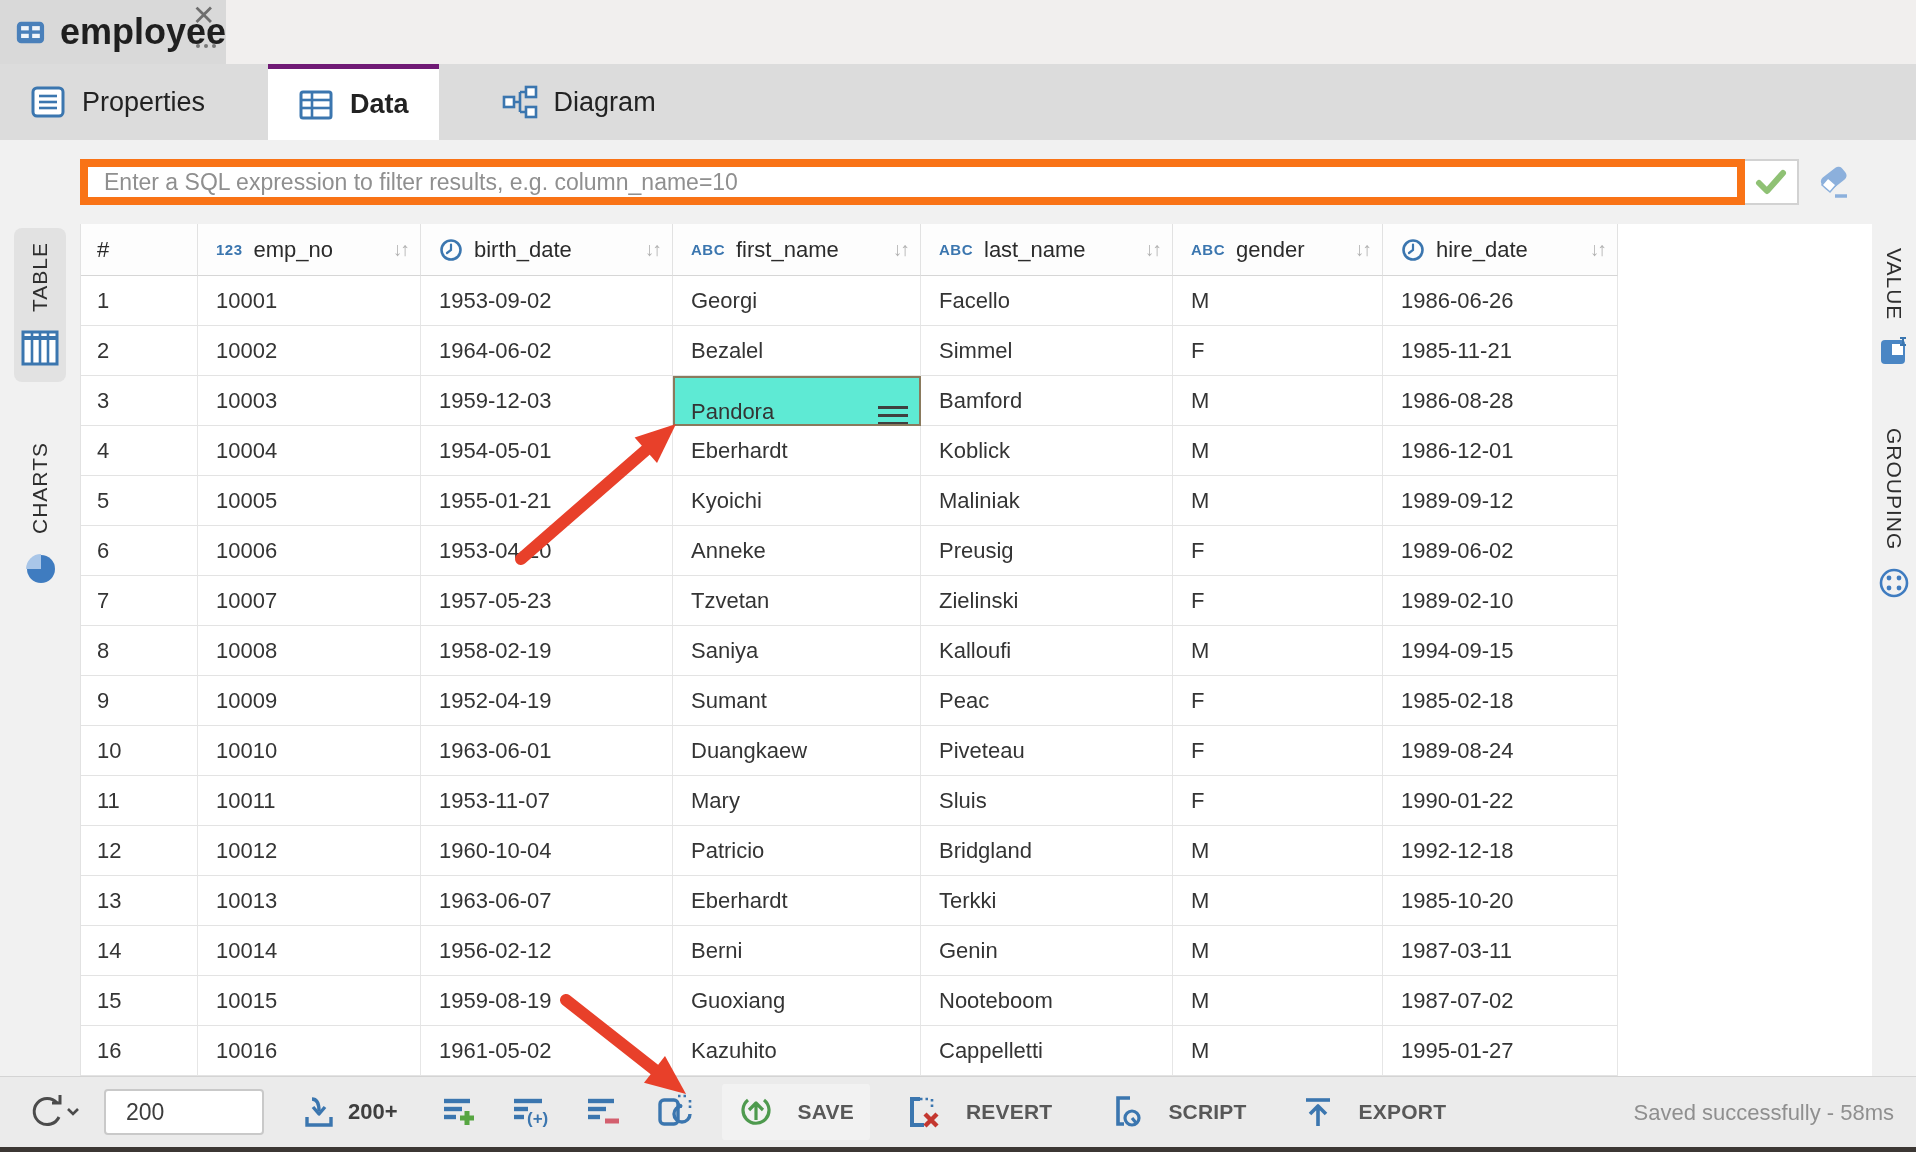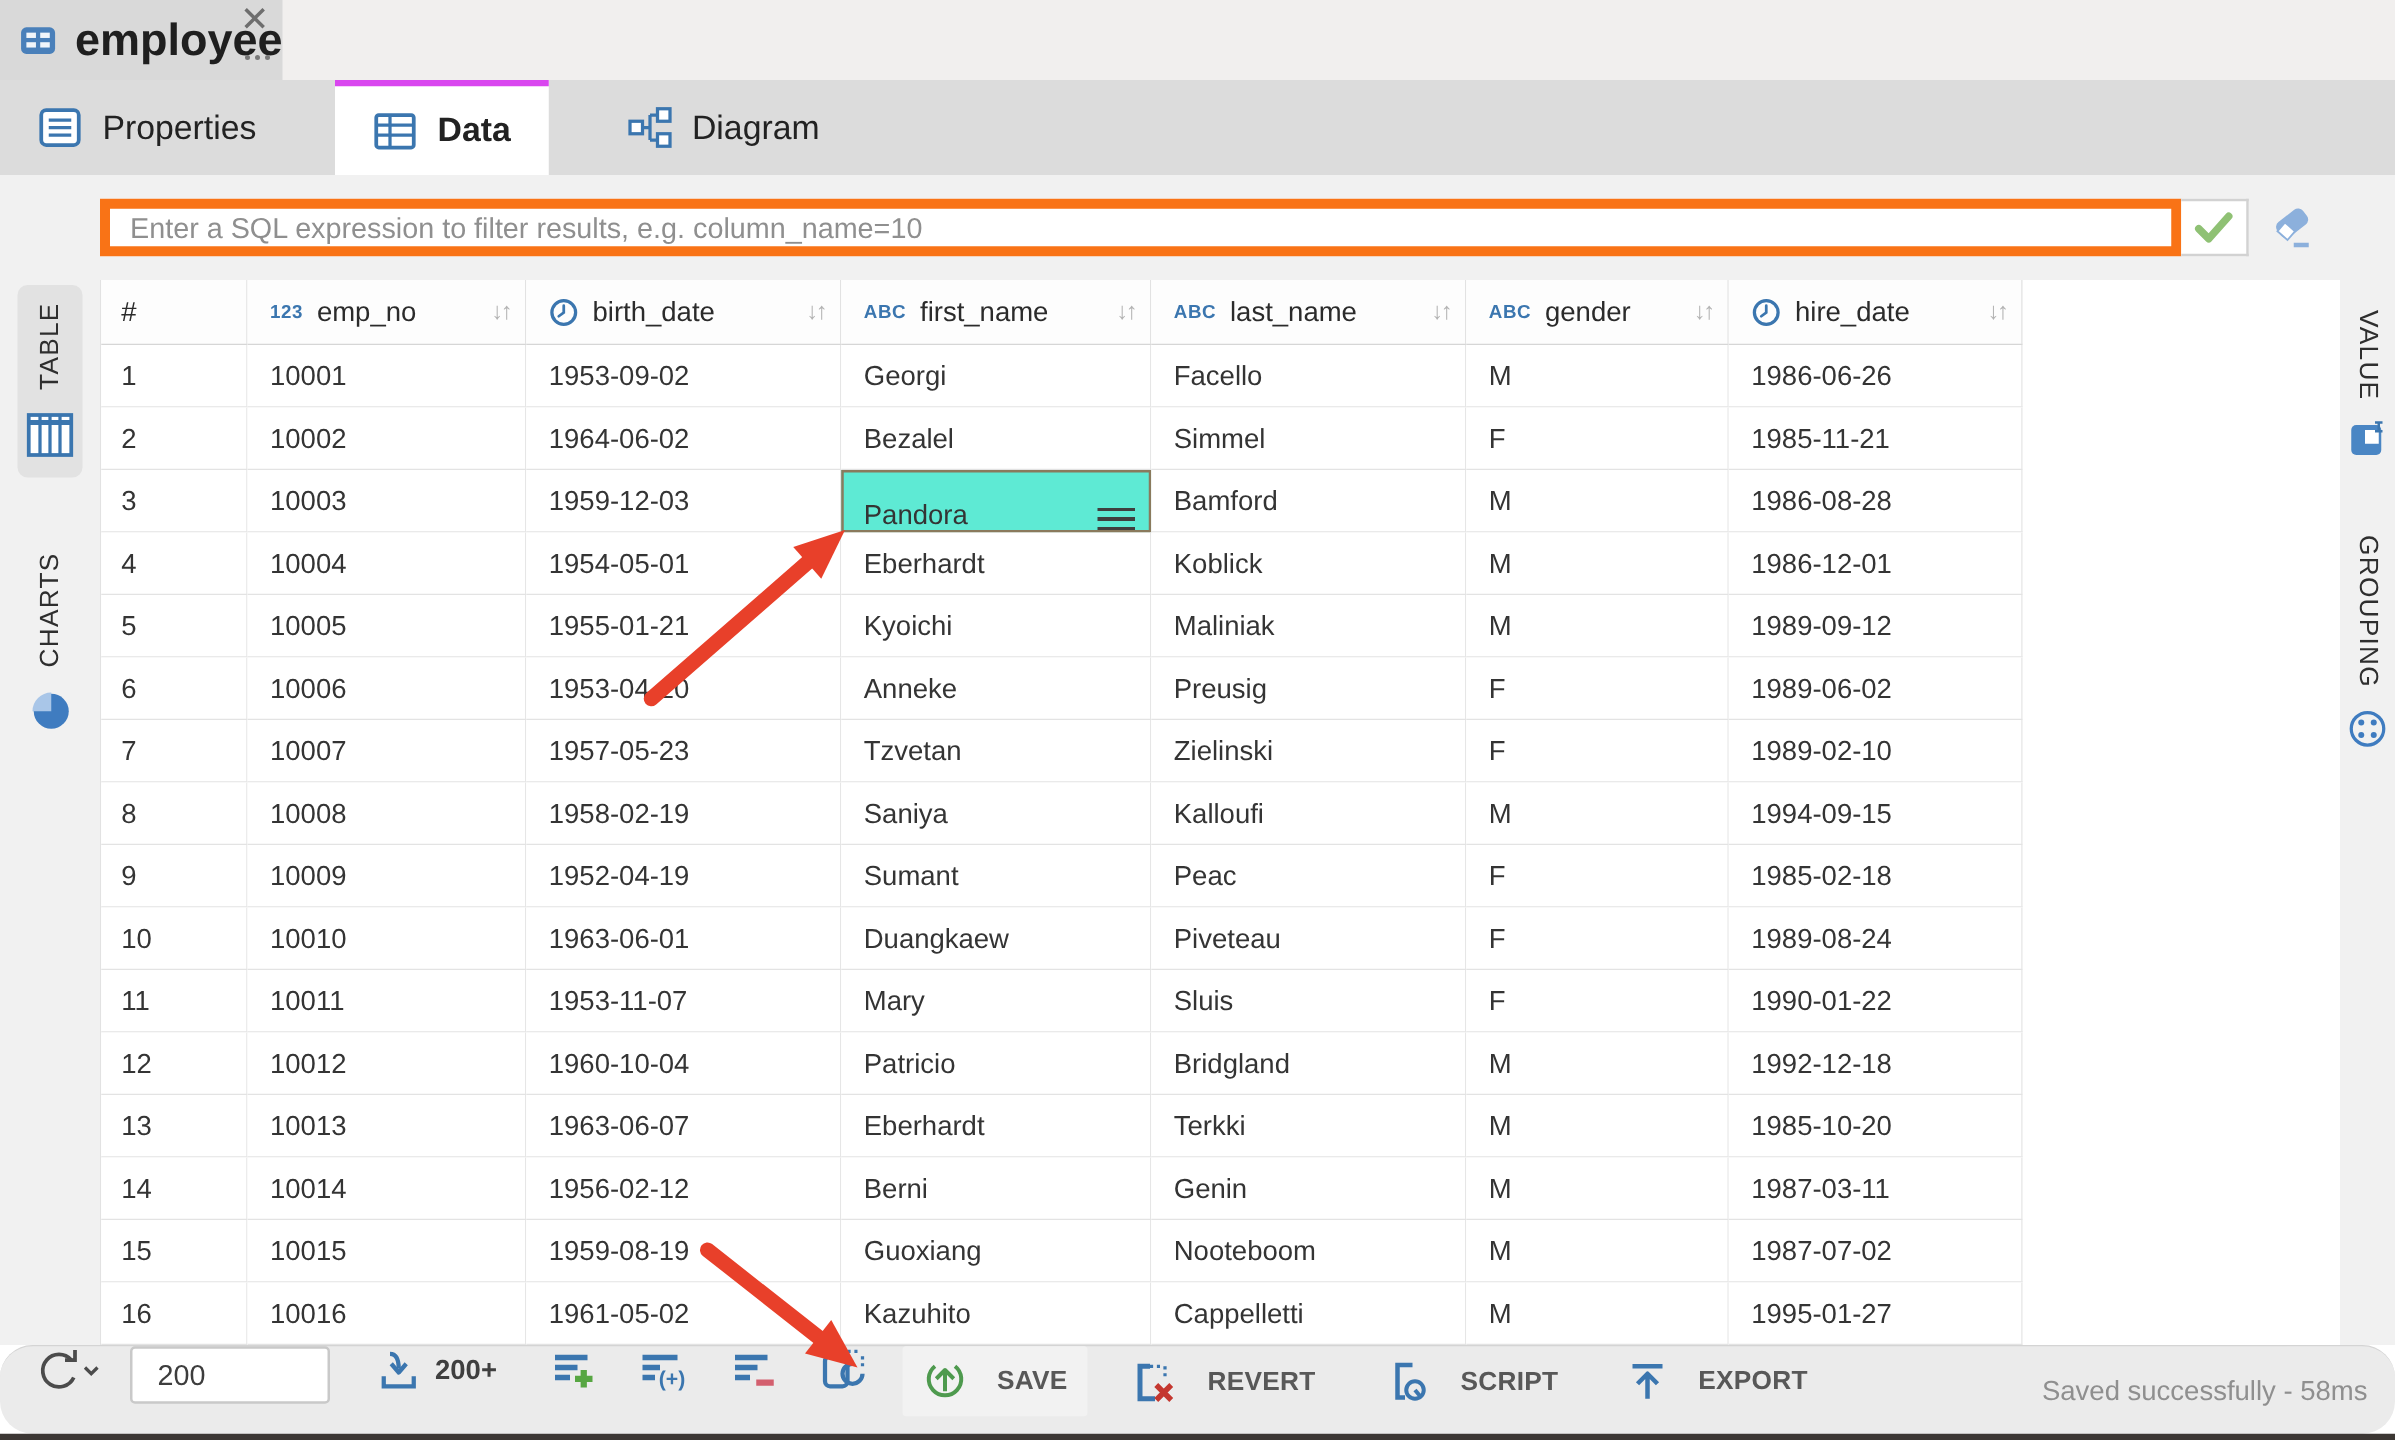--- a/index.html
+++ b/index.html
@@ -14,21 +14,21 @@
   .emp-tab-icon { width:34px; height:27px; }
   .emp-title { font-size:36px; font-weight:bold; color:#1f1f1f; }
   .tab-close { position:absolute; left:192px; top:0px; font-size:28px; color:#6e6e6e; line-height:32px; cursor:default; }
   .tab-more { position:absolute; left:196px; top:44px; display:flex; gap:4px; }
   .tab-more i { width:4px; height:4px; border-radius:50%; background:#787878; }
 
   
   .substrip { position:absolute; left:0; top:64px; width:1916px; height:76px; background:#dcdcdc; display:flex;gap:33px; }
   .subtab { display:flex; align-items:center; gap:16px; padding:0 30px; height:76px; font-size:27px; color:#222; }
   .subtab svg { width:36px; height:36px; }
-  .subtab.active { background:#ffffff; border-top:5px solid #d946ef; font-weight:bold; padding-top:0; }
+  .subtab.active { background:#ffffff; border-top:5px solid #701a75; font-weight:bold; padding-top:0; }
 
   
   .filterstrip { position:absolute; left:0; top:140px; width:1916px; height:84px; background:#f1f1f1; }
   .filter-input { position:absolute; left:80px; top:19px; width:1665px; height:46px; border:8px solid #f97316;
                   background:#ffffff; font-size:23px; color:#444; padding:0 16px; outline:none;
                   font-family:"Liberation Sans",sans-serif; }
   .filter-input::placeholder { color:#8f8f8f; }
   .filter-apply { position:absolute; left:1745px; top:19px; width:54px; height:46px; background:#ffffff;
                   border:2px solid #d2d2d2; border-left:none; display:flex; align-items:center; justify-content:center; }
   .filter-clear { position:absolute; left:1810px; top:24px; width:46px; height:38px; display:flex; align-items:center; justify-content:center; }
@@ -58,21 +58,21 @@
   .cell { height:50px; display:flex; align-items:center; padding-left:18px;
           border-right:1px solid #e6e6e6; border-bottom:1px solid #e3e3e3;
           font-size:22px; color:#343434; background:#fff; }
   .cell.rn { padding-left:16px; }
   .cell.selected { background:#5eead4; outline:2px solid #8a7a5d; outline-offset:-2px;align-items:flex-end; }
   .hamburger { margin-left:auto; margin-right:12px; width:30px; height:19px;
                background:repeating-linear-gradient(to bottom,#3f3f3f 0 3px,transparent 3px 8px); }
 
   
   .toolbar { position:absolute; left:0; top:1076px; width:1916px; height:71px; background:#ebebeb;
-             border-top:1px solid #d4d4d4; display:flex; align-items:flex-start; padding-left:24px;border-radius:26px; }
+             border-top:1px solid #d4d4d4; display:flex; align-items:center; padding-left:24px; }
   .tb-icon { display:flex; align-items:center; justify-content:center; }
   .fetch-size { width:160px; height:46px; background:#fff; border:2px solid #c9c9c9; border-radius:4px;
                 font-size:23px; color:#3d3d3d; padding-left:20px; outline:none; margin-left:22px;
                 font-family:"Liberation Sans",sans-serif; }
   .fetch-more { display:flex; align-items:center; gap:10px; margin-left:36px; }
   .fetch-more .lbl { font-size:22px; font-weight:bold; color:#3f3f3f; }
   .row-ops { display:flex; align-items:center; gap:32px; margin-left:42px; }
   .tb-btn { display:flex; align-items:center; gap:24px; border:none; background:transparent;
             font-family:"Liberation Sans",sans-serif; font-size:21px; font-weight:bold; color:#585858;
             padding:10px 16px; letter-spacing:0.2px; }

